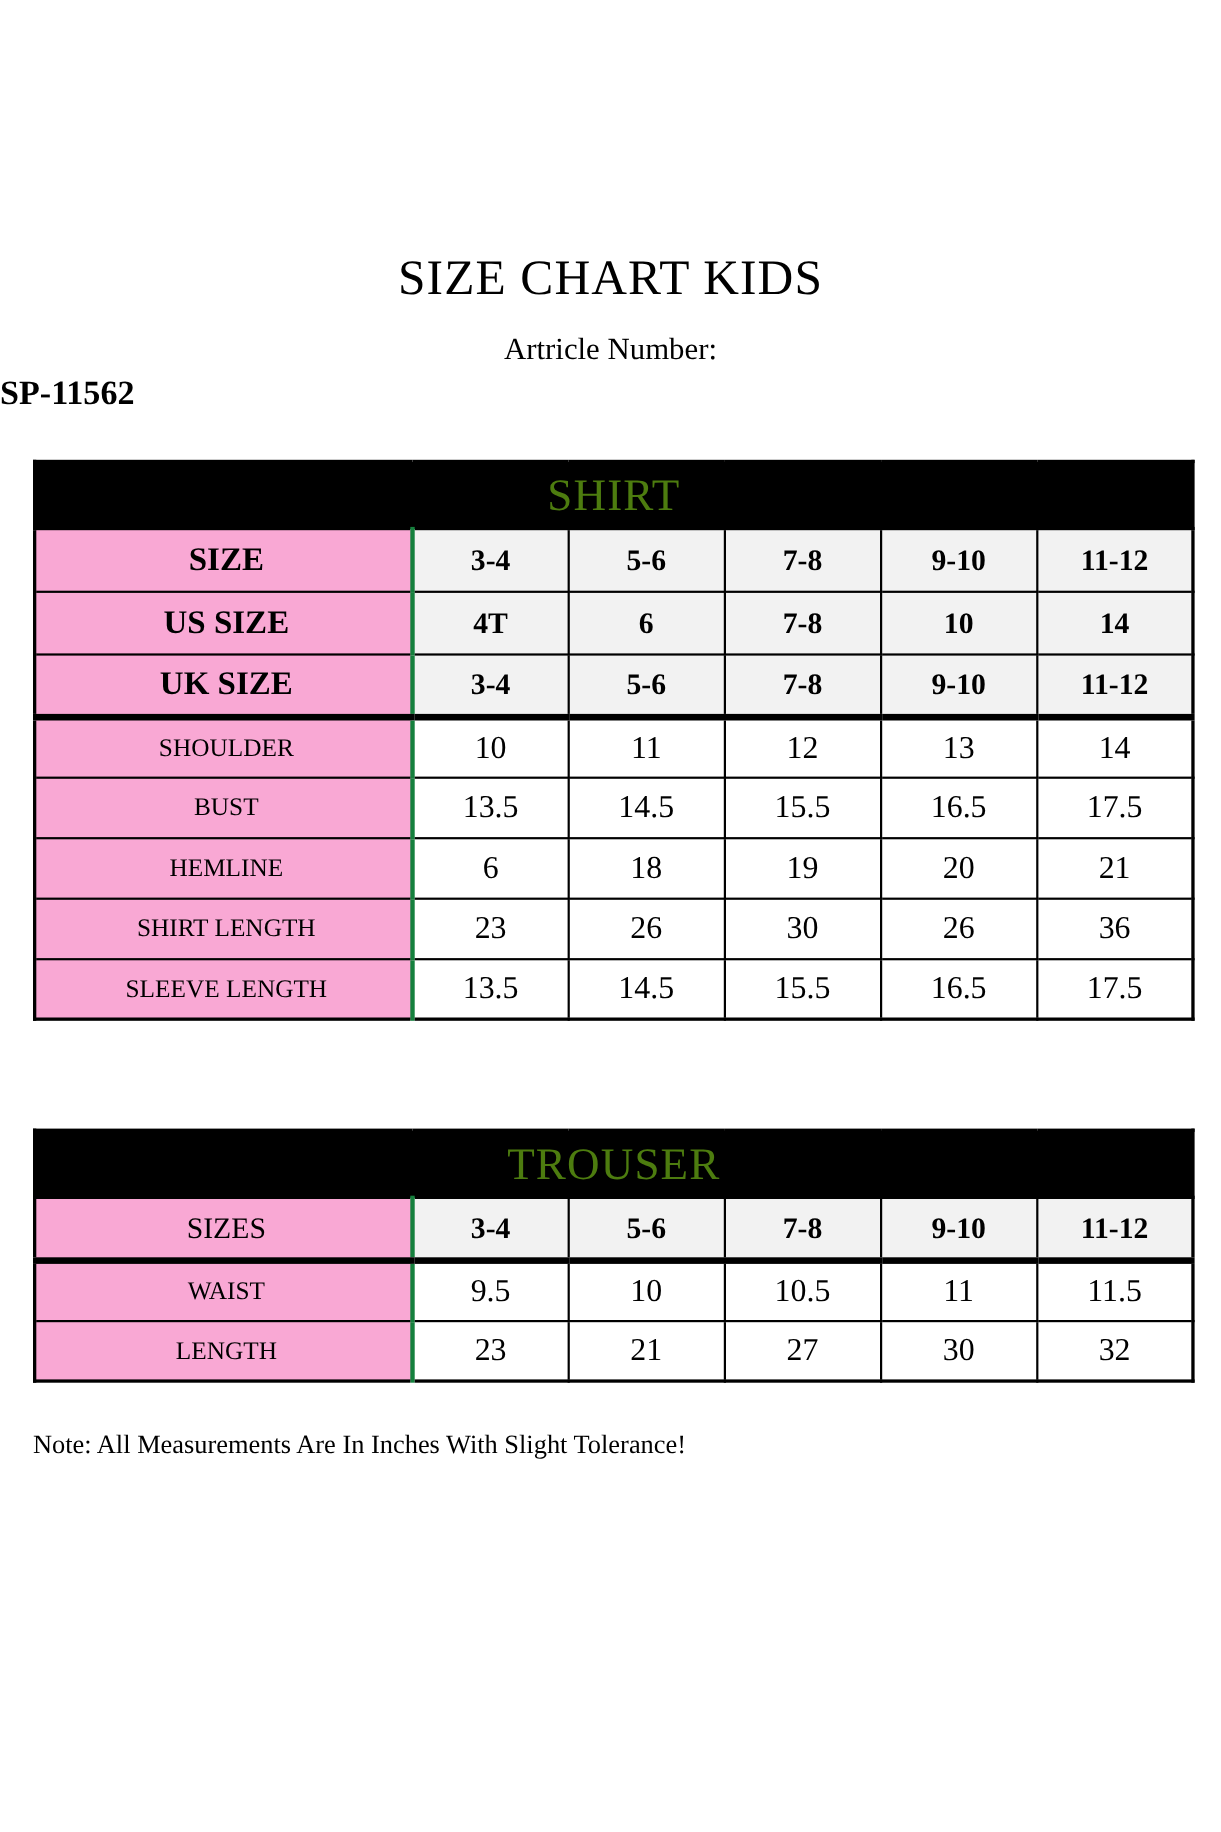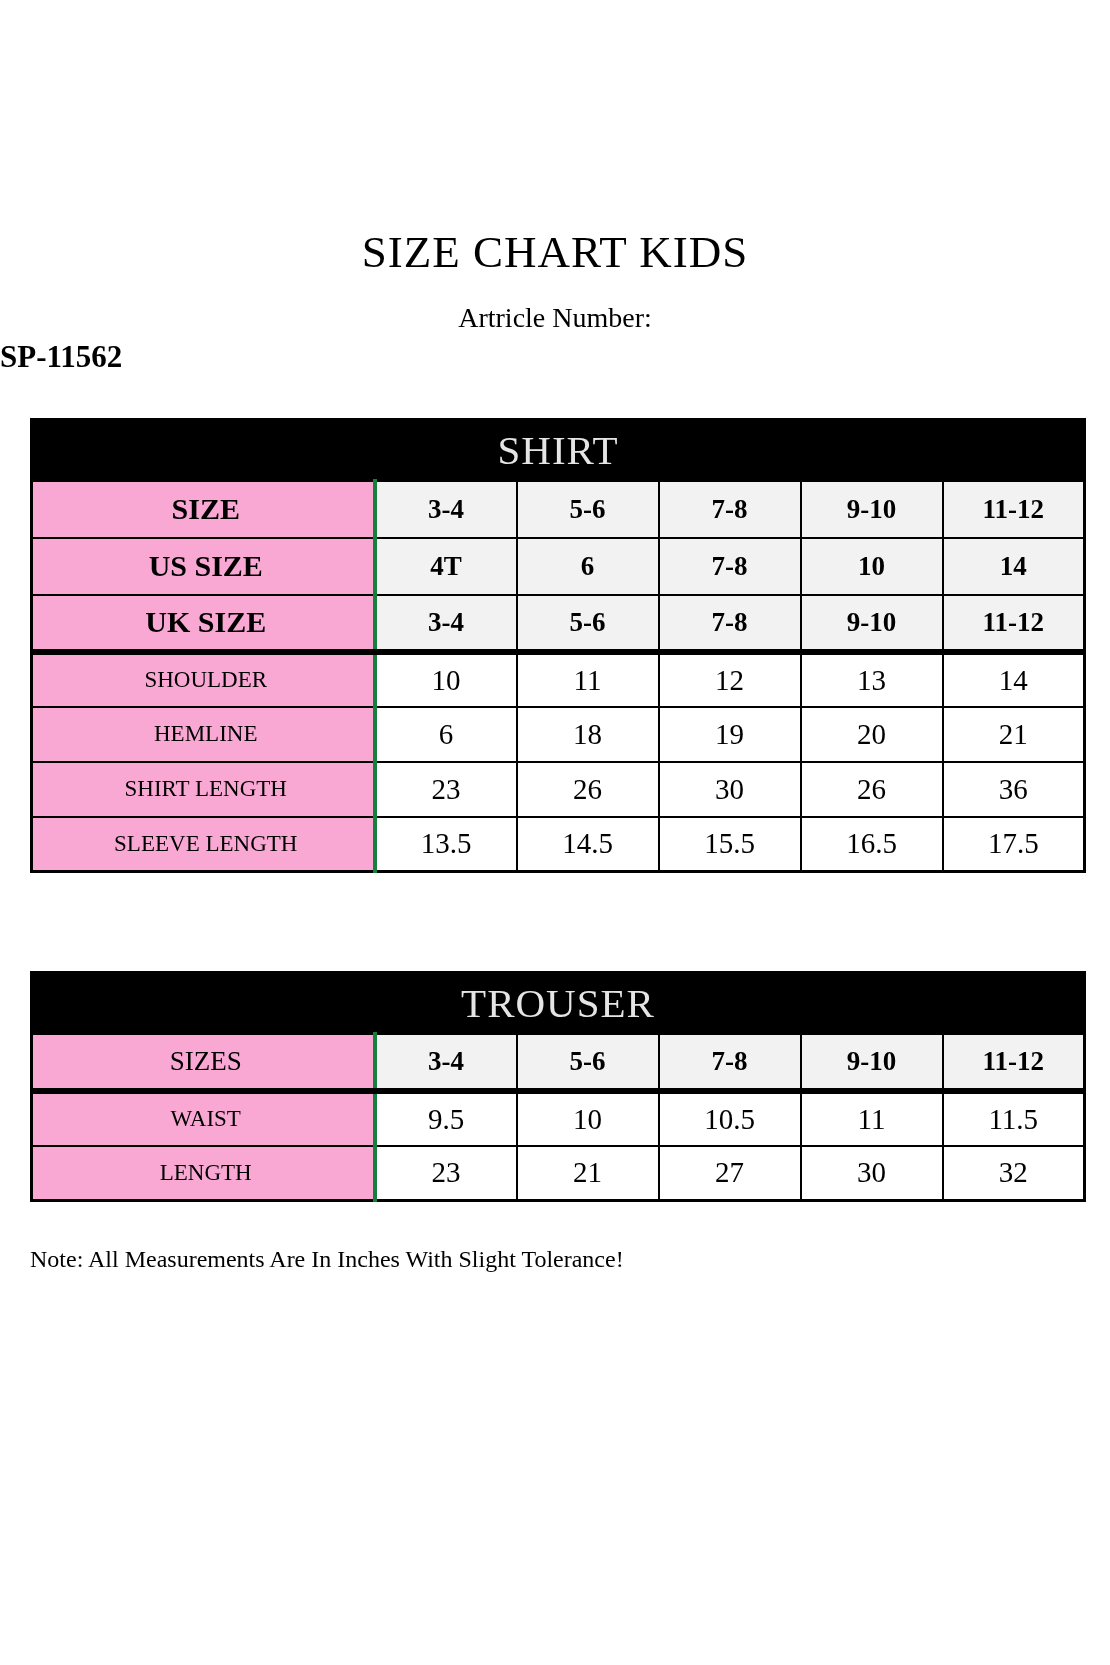--- a/index.html
+++ b/index.html
@@ -36,21 +36,21 @@
     width: 1053px;
     margin-left: 30px;
     border: 3px solid #000;
   }
   table.size-table.shirt { margin-top: 43px; }
   table.size-table.trouser { margin-top: 98px; }
   col.c-label { width: 343px; }
   col.c-val { width: 142px; }
   th.band {
     background: #000000;
-    color: #e5e5e5;
+    color: #4d7c0f;
     font-weight: normal;
     font-size: 41px;
     height: 61px;
     text-align: center;
     letter-spacing: 1px;
     border: 3px solid #000;
   }
   td { border: 2px solid #000; }
   td.label {
     border-right: 4px solid #15803d;
@@ -131,20 +131,28 @@
         </tr>
         <tr class="measure-row">
           <td class="label">SHOULDER</td>
           <td class="val">10</td>
           <td class="val">11</td>
           <td class="val">12</td>
           <td class="val">13</td>
           <td class="val">14</td>
         </tr>
         <tr class="measure-row">
+          <td class="label">BUST</td>
+          <td class="val">13.5</td>
+          <td class="val">14.5</td>
+          <td class="val">15.5</td>
+          <td class="val">16.5</td>
+          <td class="val">17.5</td>
+        </tr>
+        <tr class="measure-row">
           <td class="label">HEMLINE</td>
           <td class="val">6</td>
           <td class="val">18</td>
           <td class="val">19</td>
           <td class="val">20</td>
           <td class="val">21</td>
         </tr>
         <tr class="measure-row">
           <td class="label">SHIRT LENGTH</td>
           <td class="val">23</td>

